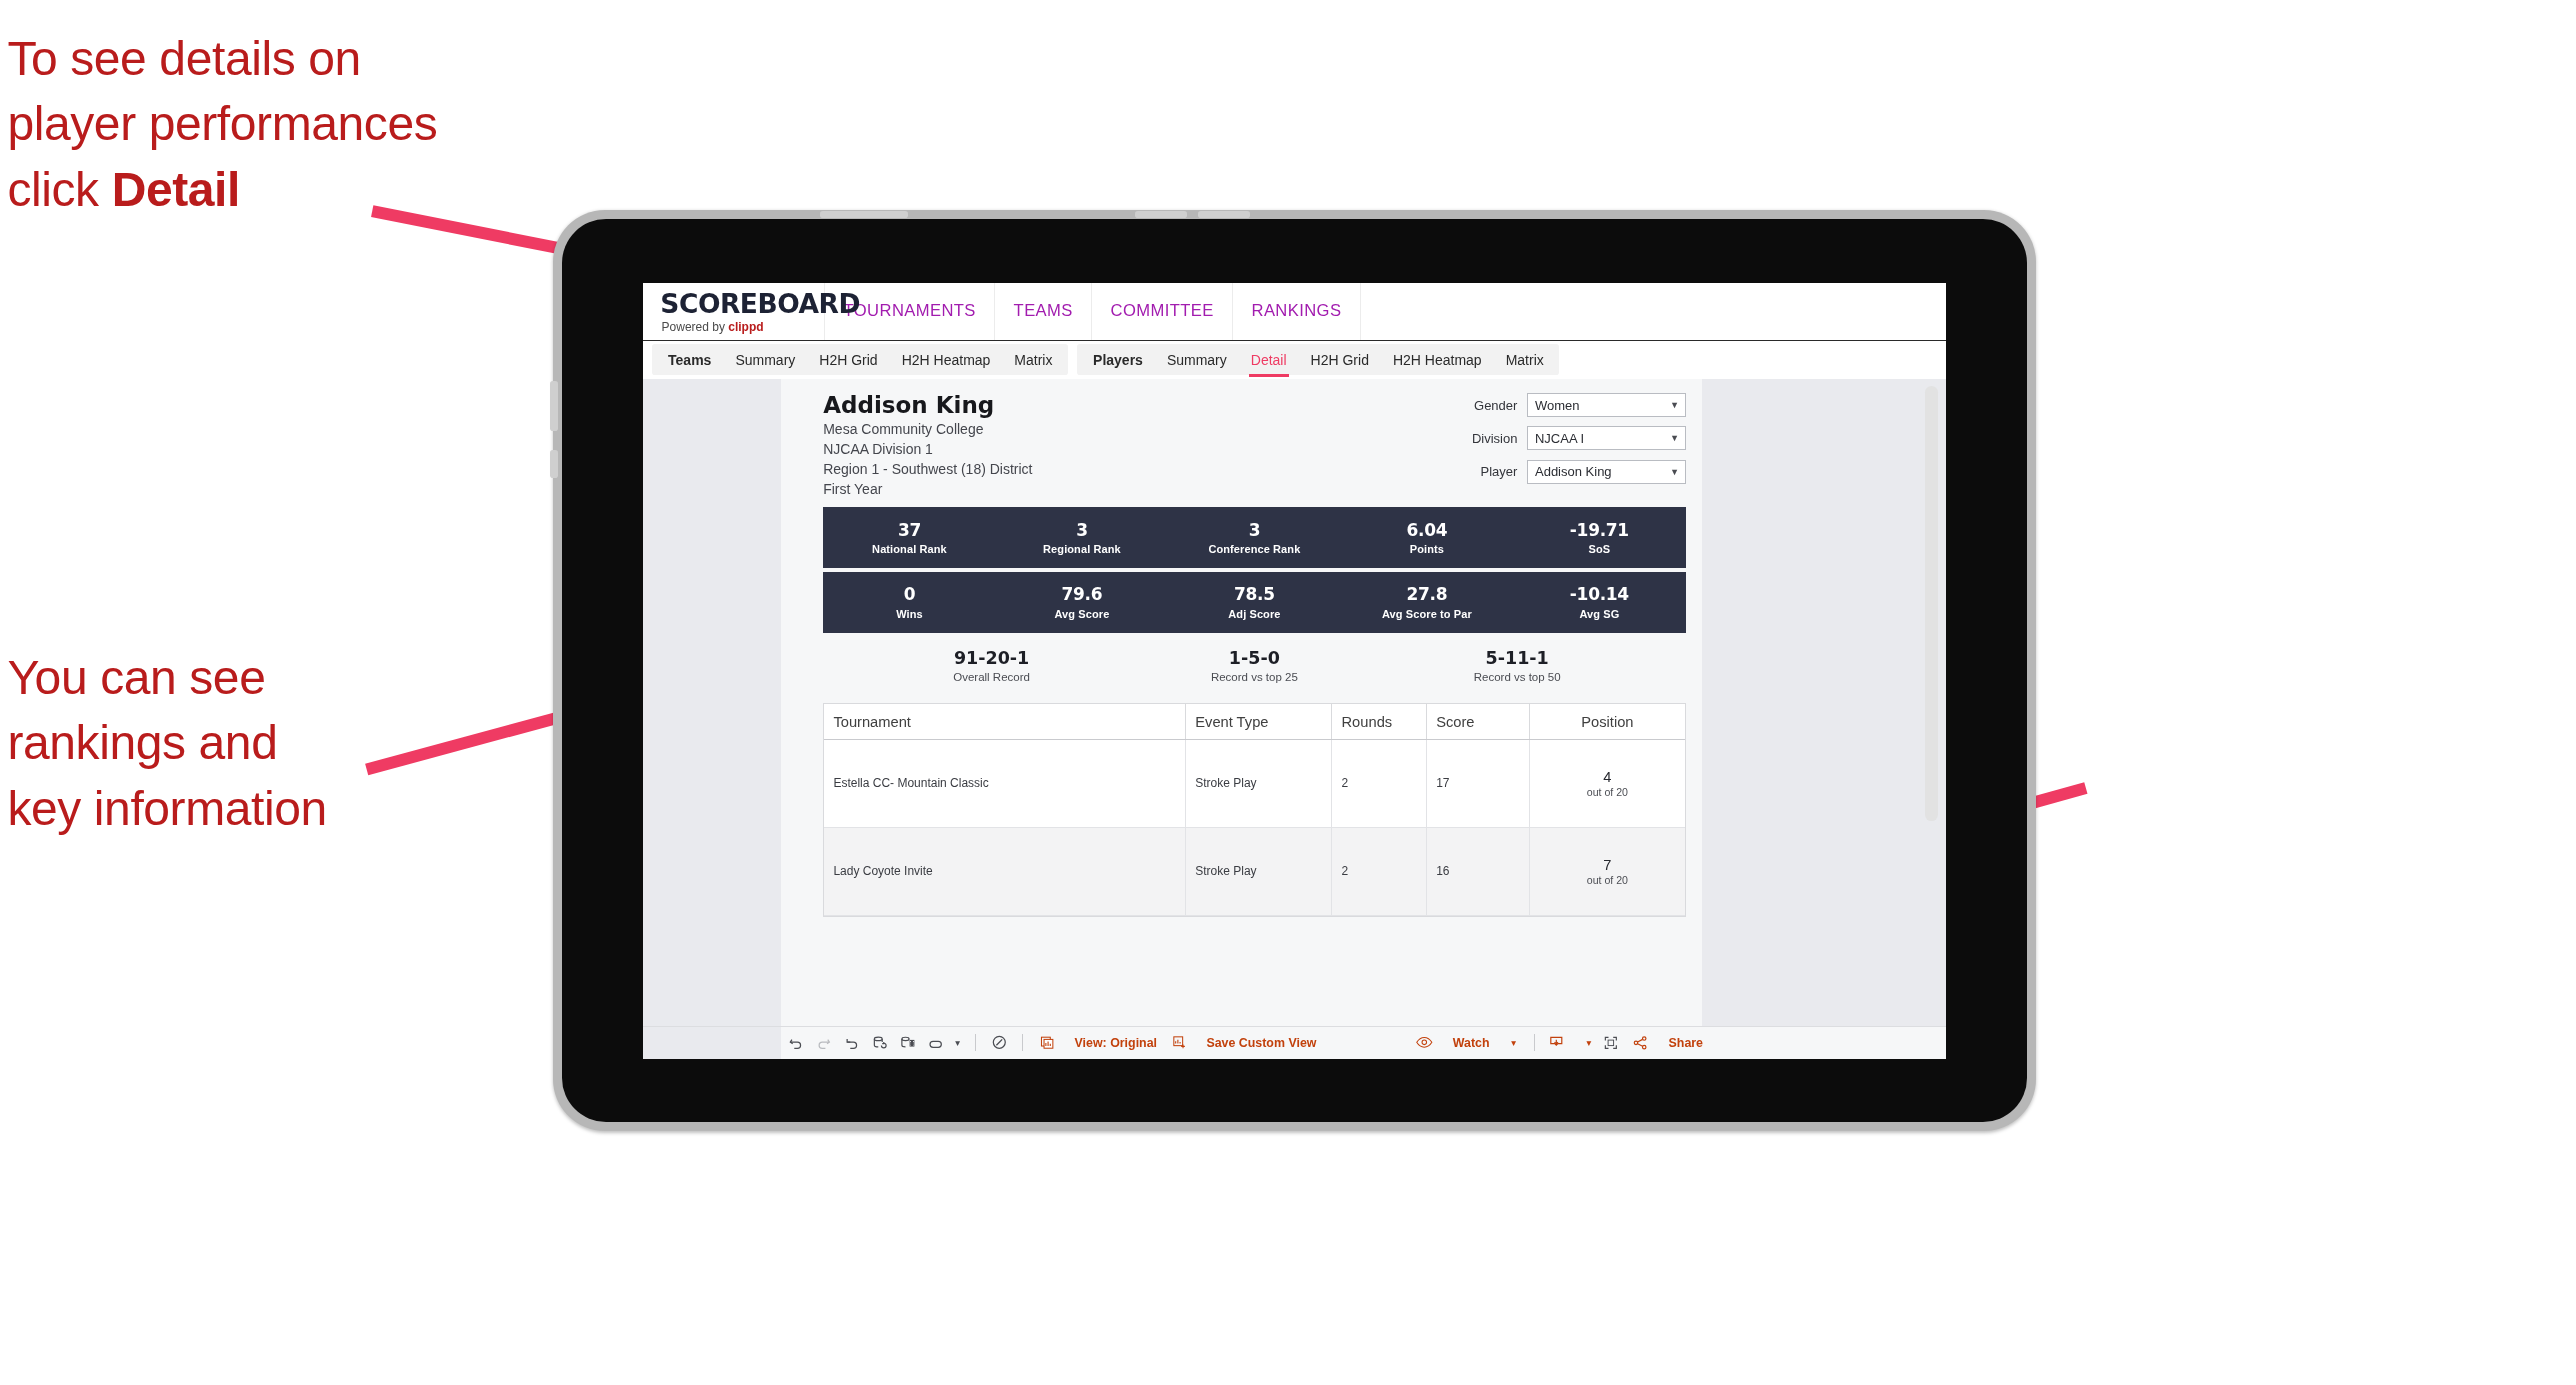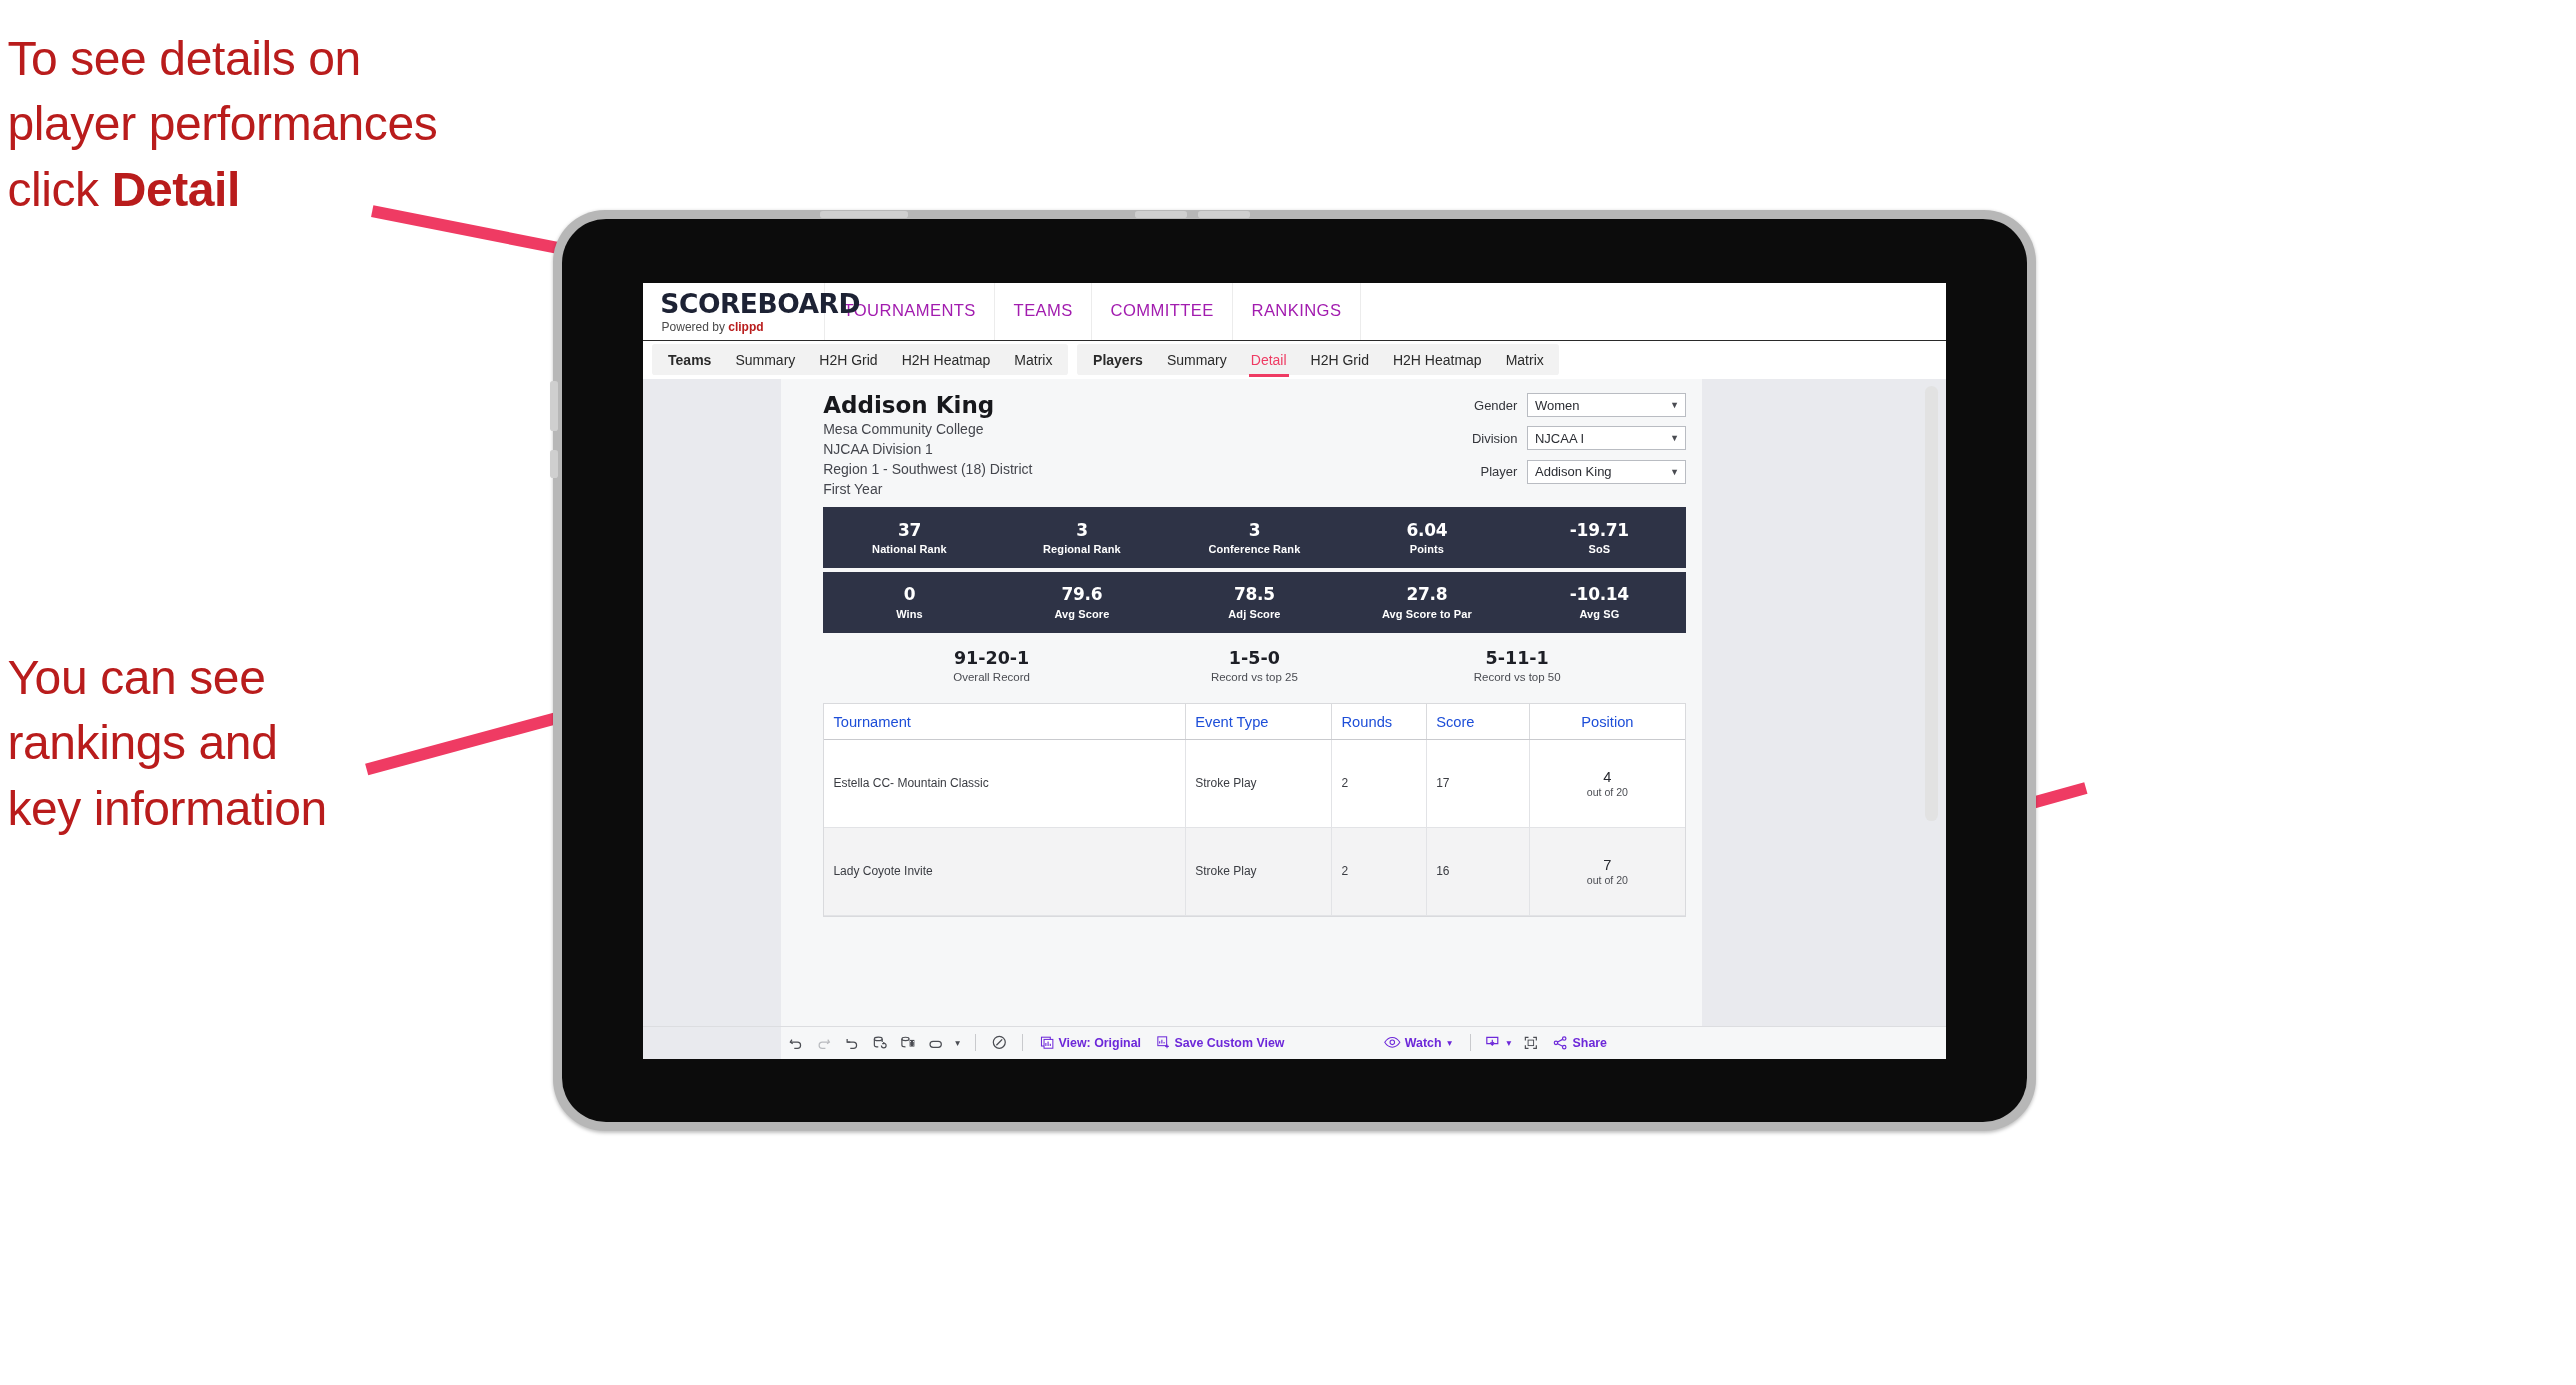--- a/index.html
+++ b/index.html
@@ -179,21 +179,21 @@
   .recval {
     font-family: "DejaVu Sans", sans-serif;
     font-size: 17.5px; font-weight: 700; color: #1d1f26; line-height: 1.2;
   }
   .reclbl { font-size: 11.5px; color: #4a4c52; margin-top: 2.8px; }
 
   
   #tourn-table { margin-top: 20px; border: 0.9px solid #d9dadd; background: #fff; }
   #tourn-table table { width: 100%; border-collapse: collapse; }
   #tourn-table th {
-    text-align: left; font-size: 14.7px; font-weight: 400; color: #1d4ed8;
+    text-align: left; font-size: 14.7px; font-weight: 400; color: #404040;
     padding: 7.4px 9.2px; border-right: 0.9px solid #d9dadd;
     border-bottom: 0.9px solid #c9cace; height: 35px; vertical-align: middle;
   }
   #tourn-table th.center { text-align: center; }
   #tourn-table th:last-child { border-right: 0; }
   #tourn-table td {
     font-size: 12px; color: #3a3c42; padding: 7.4px 9.2px;
     border-right: 0.9px solid #e2e3e6; border-bottom: 0.9px solid #e2e3e6;
     height: 88px; vertical-align: middle;
   }
@@ -211,22 +211,22 @@
   }
   #toolbar-stripe-l { width: 138px; height: 100%; background: #e9eaee; position:absolute; left:0; top:0;}
   #toolbar-stripe-r { flex: 1; }
   .tb-group { display: flex; align-items: center; position: relative; z-index: 2; }
   .tb-icon {
     width: 28px; height: 24px; display: flex; align-items: center; justify-content: center;
     color: #4b4d53; cursor: pointer;
   }
   .tb-sep { width: 0.9px; height: 16.6px; background: #c9cacd; margin: 0 9.2px; }
   .tb-text {
-    display: flex; align-items: center; gap: 4px; font-size: 12.4px;
-    color: #6d28d9; font-weight: 700; cursor: pointer; padding: 0 7.4px;
+    display: flex; align-items: center; gap: 20px; font-size: 12.4px;
+    color: #c2410c; font-weight: 700; cursor: pointer; padding: 0 7.4px;
     white-space: nowrap;
   }
   .tb-caret { font-size: 8.3px; }
 </style>
 </head>
 <body>
 
 <div id="stage">
 
   <div class="annot" id="annot-topleft"><span>To see details on

